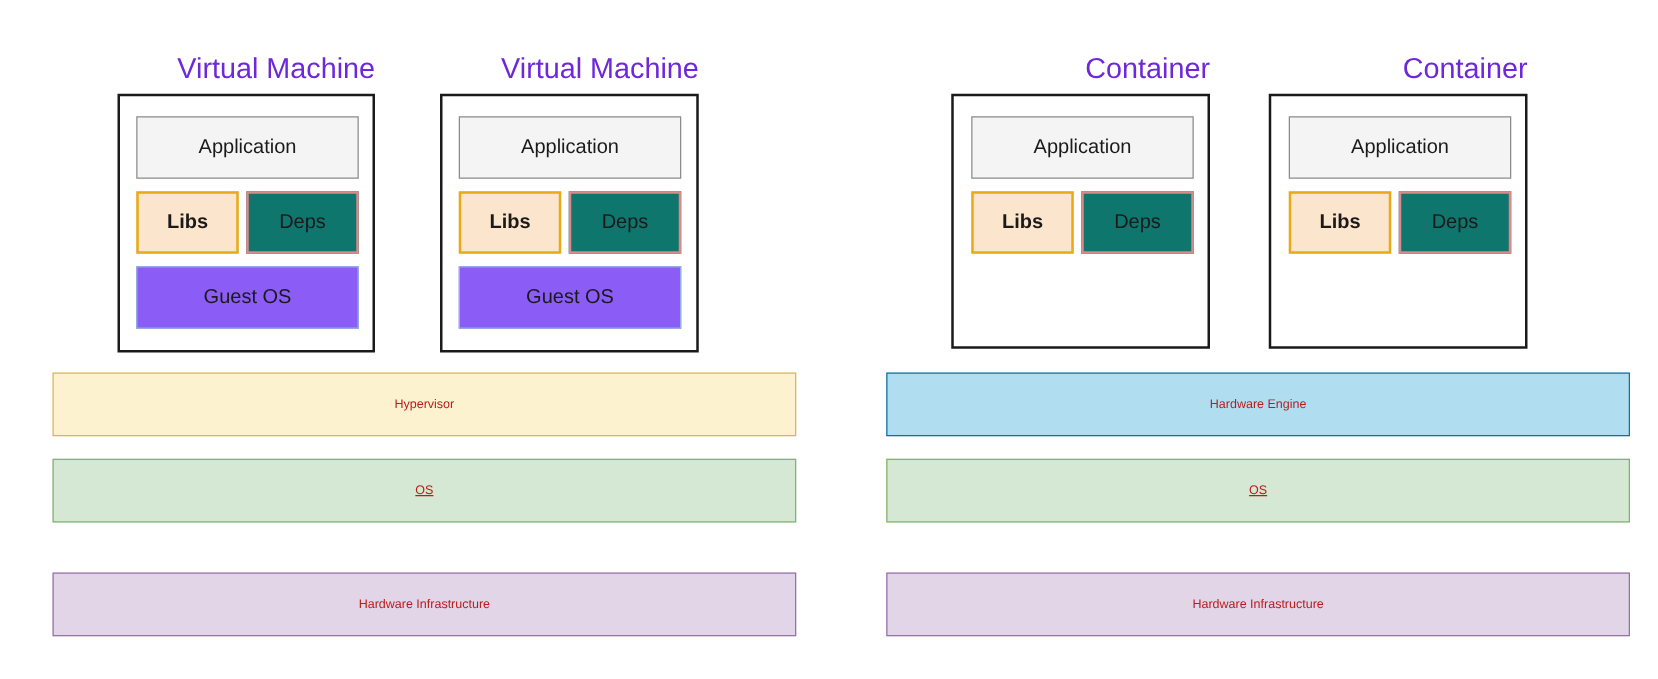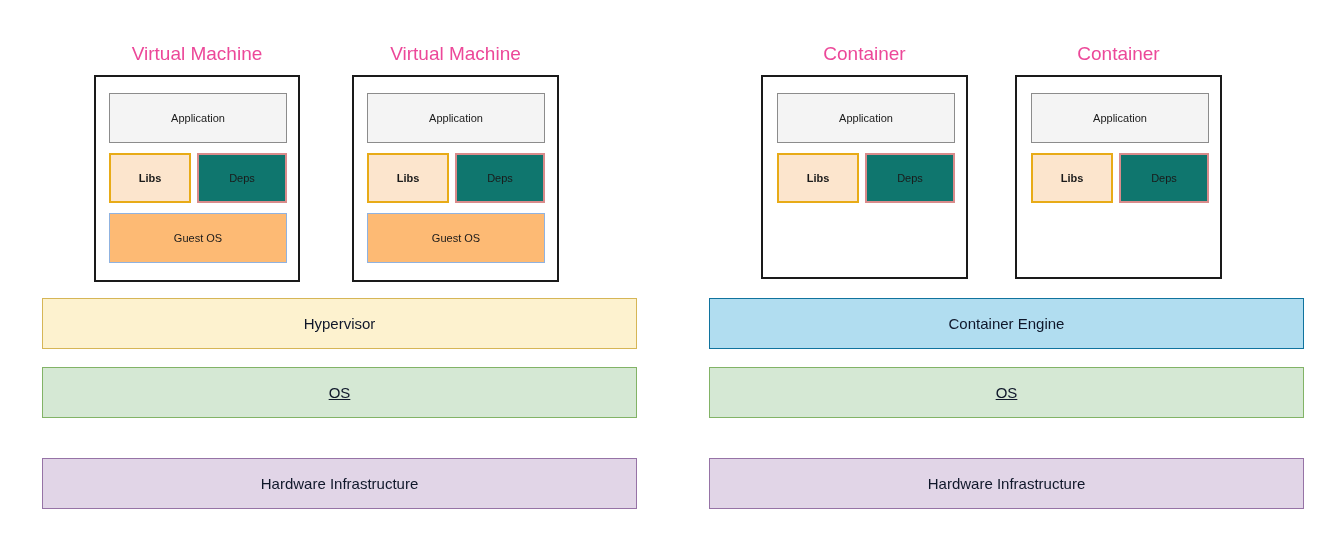--- a/index.html
+++ b/index.html
@@ -18,64 +18,64 @@
 
   .stage {
     position: absolute;
     left: 0; top: 0;
     width: 1326px;
     height: 543px;
   }
 
   .grp-title {
     position: absolute;
-    text-align: center;
-    font-size: 19px;
+    text-align: right;
+    font-size: 23px;
     line-height: 20px;
-    color: #ec4899;
+    color: #6d28d9;
     white-space: nowrap;
   }
 
   
   .unit-box {
     position: absolute;
     box-sizing: border-box;
     background: #ffffff;
     border: 2.5px solid #1a1a1a;
   }
 
   
   .blk {
     position: absolute;
     box-sizing: border-box;
     display: flex;
     align-items: center;
     justify-content: center;
-    font-size: 11px;
+    font-size: 16px;
     line-height: 18px;
     white-space: nowrap;
     color: #1a1a1a;
   }
 
   .blk-app   { background: #f4f4f4; border: 1.5px solid #8c8c8c; }
   .blk-libs  { background: #fce5cd; border: 2px solid #e8ab17; font-weight: bold; }
   .blk-deps  { background: #0f766e; border: 2px solid #d98b8b; }
-  .blk-guest { background: #fdba74; border: 1.5px solid #8fb2e0; }
+  .blk-guest { background: #8b5cf6; border: 1.5px solid #8fb2e0; }
 
   
   .layer {
     position: absolute;
     box-sizing: border-box;
     display: flex;
     align-items: center;
     justify-content: center;
-    font-size: 15px;
+    font-size: 10px;
     line-height: 18px;
     white-space: nowrap;
-    color: #0f172a;
+    color: #b91c1c;
   }
   .layer-hyper  { background: #fdf2cf; border: 1.5px solid #d6b656; }
   .layer-engine { background: #b1ddf0; border: 1.5px solid #10739e; }
   .layer-os     { background: #d5e8d4; border: 1.5px solid #82b366; text-decoration: underline; }
   .layer-hw     { background: #e1d5e7; border: 1.5px solid #9673a6; margin-top: 22px; }
 </style>
 </head>
 <body>
 
 <div class="stage">
@@ -127,19 +127,19 @@
 
   <div class="unit-box" style="left:1015px; top:75px; width:207px; height:204px;">
 
     <div class="blk blk-app" style="left:14px; top:16px; width:178px; height:50px;">Application</div>
 
     <div class="blk blk-libs" style="left:14px; top:76px; width:82px; height:50px;">Libs</div>
 
     <div class="blk blk-deps" style="left:102px; top:76px; width:90px; height:50px;">Deps</div>
   </div>
 
-  <div class="layer layer-engine" style="left:709px; top:298px; width:595px; height:51px;">Container Engine</div>
+  <div class="layer layer-engine" style="left:709px; top:298px; width:595px; height:51px;">Hardware Engine</div>
 
   <div class="layer layer-os" style="left:709px; top:367px; width:595px; height:51px;">OS</div>
 
   <div class="layer layer-hw" style="left:709px; top:436px; width:595px; height:51px;">Hardware Infrastructure</div>
 
 </div>
 
 </body></html>

